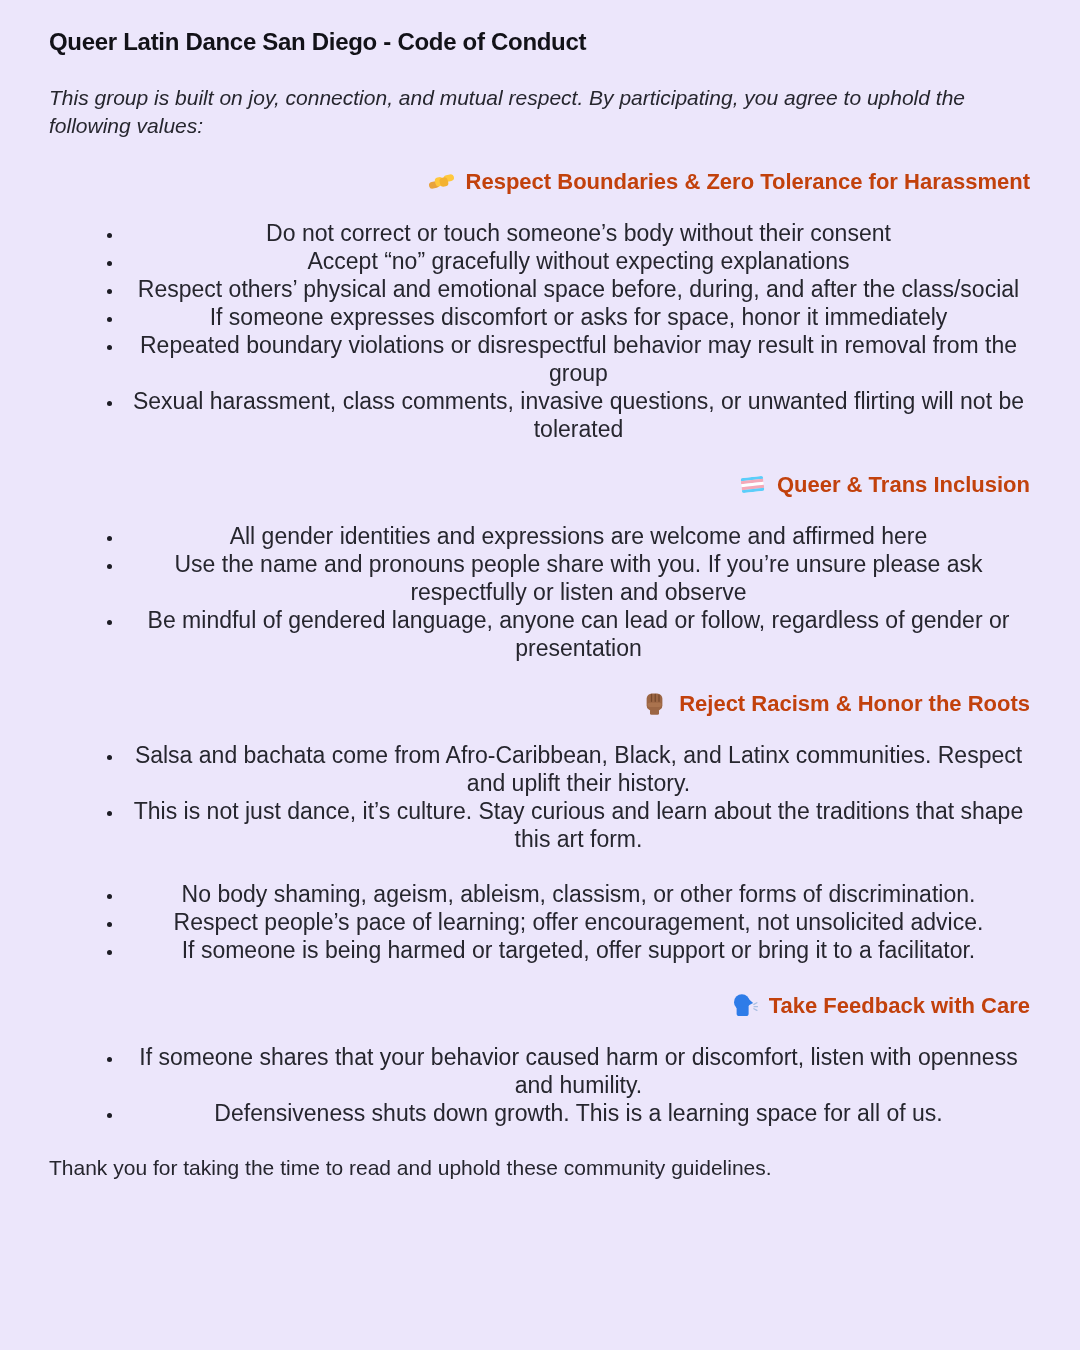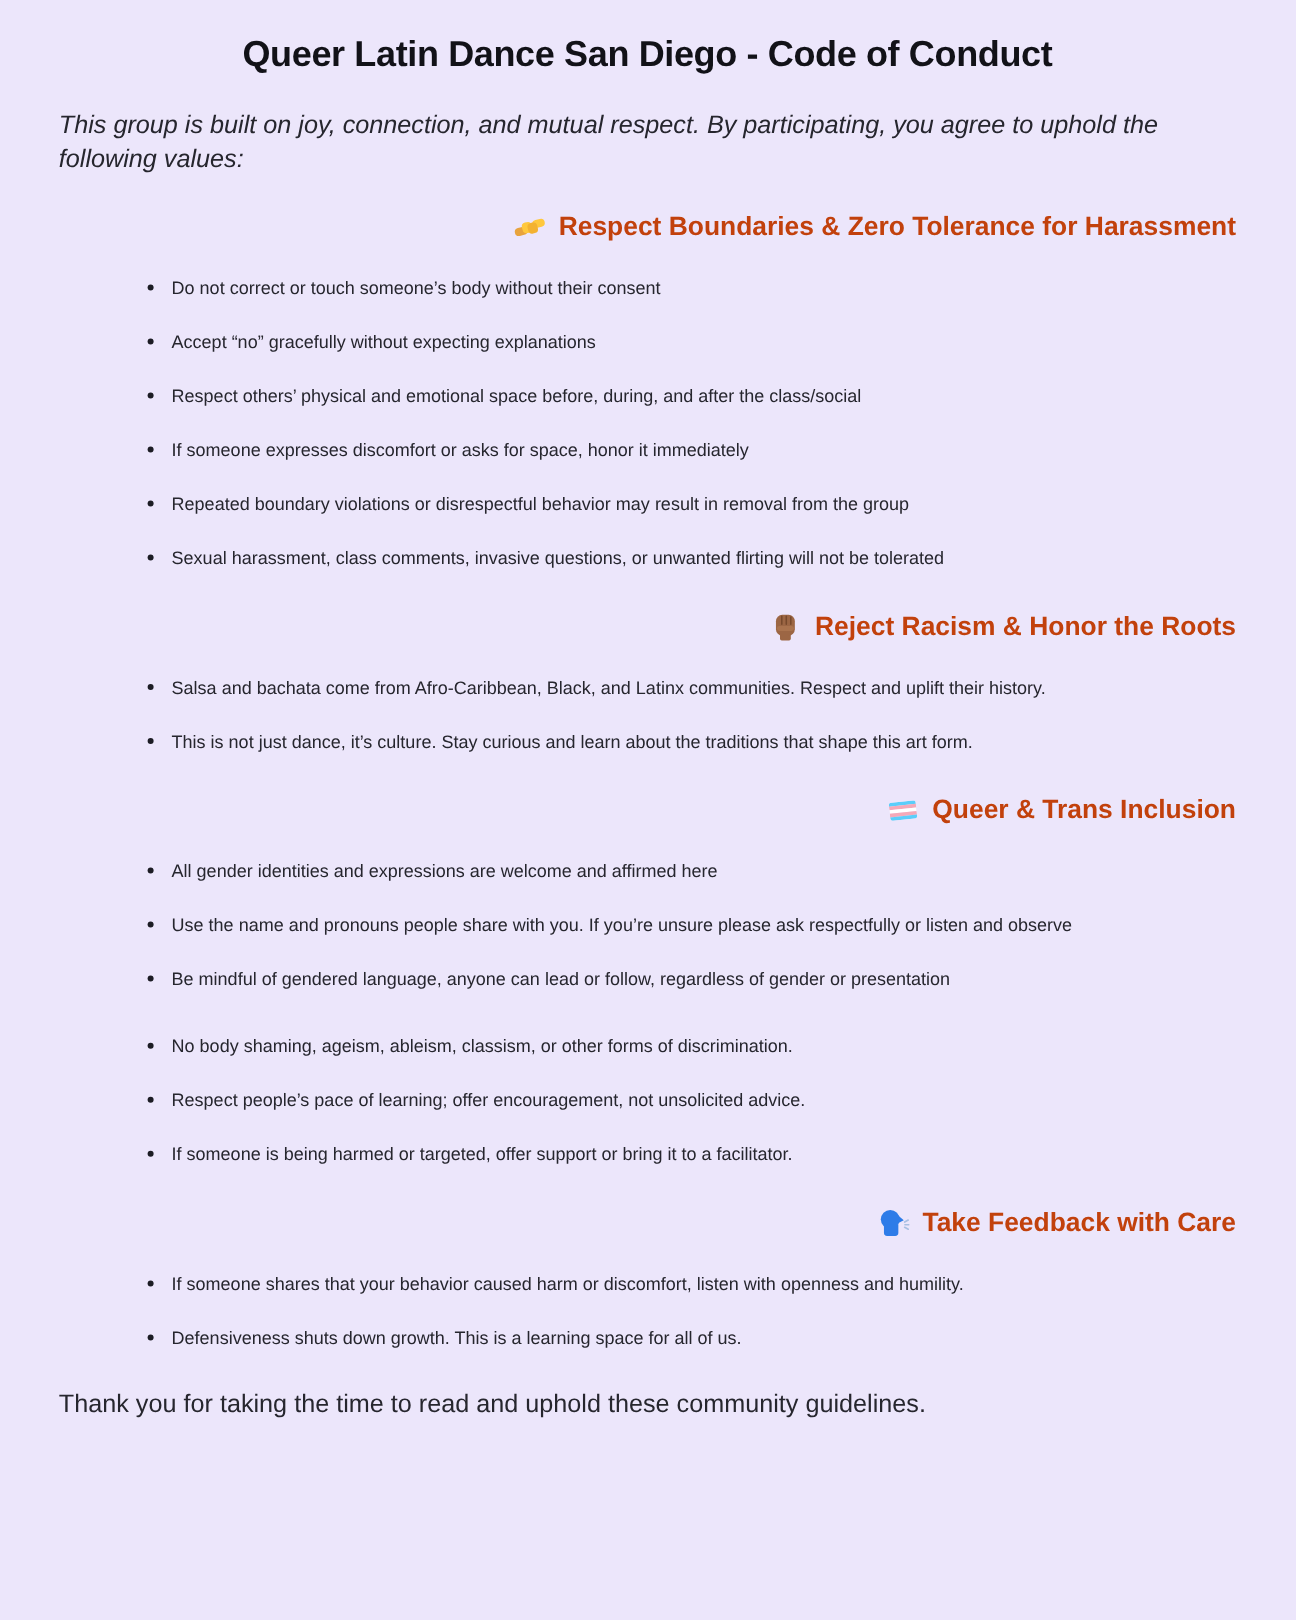--- a/index.html
+++ b/index.html
@@ -9,26 +9,25 @@
     box-sizing: border-box;
     background: #ece6fb;
     padding: 28px 50px 0 49px;
     font-family: "Liberation Sans", "DejaVu Sans", sans-serif;
     color: #26262e;
     overflow: hidden;
   }
   .doc { width: 100%; }
   h1 {
     margin: 0 0 27px 0;
-    font-size: 30px;
+    font-size: 24px;
     line-height: 1.2;
     font-weight: 700;
     letter-spacing: -0.3px;
     color: #121218;
-    text-align: center;
   }
   p.intro {
     margin: 0 0 27px 0;
     font-size: 21px;
     line-height: 28px;
     font-style: italic;
   }
   h2 {
     margin: 0 0 22px 0;
     font-size: 22px;
@@ -46,24 +45,25 @@
     margin-right: 11px;
     flex: 0 0 auto;
   }
   .emoji svg { width: 100%; height: 100%; display: block; }
   ul {
     margin: 0 0 27px 0;
     padding: 0 0 0 75px;
     list-style: disc;
   }
   li {
-    font-size: 15px;
+    font-size: 23px;
     line-height: 28px;
-    margin: 16px;
+    margin: 0;
     padding-left: 3px;
+    text-align: center;
   }
   li::marker { font-size: 17px; color: #1c1c24; }
   p.closing {
     margin: 0;
     font-size: 21px;
     line-height: 28px;
   }
 </style>
 </head>
 <body>
@@ -95,58 +95,58 @@
       <li>If someone expresses discomfort or asks for space, honor it immediately</li>
       <li>Repeated boundary violations or disrespectful behavior may result in removal from the group</li>
       <li>Sexual harassment, class comments, invasive questions, or unwanted flirting will not be tolerated</li>
     </ul>
   </section>
 
   <section>
     <h2>
       <span class="emoji">
         <svg viewBox="0 0 36 36" aria-hidden="true">
-          <rect x="12" y="25" width="12" height="8" rx="2" fill="#9c6644"></rect>
-          <rect x="7.5" y="4.5" width="21" height="23" rx="7" fill="#9c6644"></rect>
-          <path d="M14 6 v9 M19 6 v9 M24 7 v8" stroke="#77492c" stroke-width="1.7" stroke-linecap="round" fill="none"></path>
-          <rect x="8.5" y="17" width="19" height="5.5" rx="2.75" fill="#aa734e"></rect>
-        </svg>
-      </span>
-      <span>Reject Racism &amp; Honor the Roots</span>
-    </h2>
-    <ul>
-      <li>Salsa and bachata come from Afro-Caribbean, Black, and Latinx communities. Respect and uplift their history.</li>
-      <li>This is not just dance, it’s culture. Stay curious and learn about the traditions that shape this art form.</li>
-    </ul>
-  </section>
-
-  <section>
-    <h2>
-      <span class="emoji">
-        <svg viewBox="0 0 36 36" aria-hidden="true">
           <defs>
             <clipPath id="tfclip">
                 <rect x="3" y="8" width="30" height="20" rx="3"></rect>
               </clipPath>
           </defs>
           <g transform="rotate(-6 18 18)" clip-path="url(#tfclip)">
             <rect x="3" y="8" width="30" height="4" fill="#5bcefa"></rect>
             <rect x="3" y="12" width="30" height="4" fill="#f5a9b8"></rect>
             <rect x="3" y="16" width="30" height="4" fill="#ffffff"></rect>
             <rect x="3" y="20" width="30" height="4" fill="#f5a9b8"></rect>
             <rect x="3" y="24" width="30" height="4" fill="#5bcefa"></rect>
           </g>
         </svg>
       </span>
       <span>Queer &amp; Trans Inclusion</span>
     </h2>
     <ul>
       <li>All gender identities and expressions are welcome and affirmed here</li>
       <li>Use the name and pronouns people share with you. If you’re unsure please ask respectfully or listen and observe</li>
       <li>Be mindful of gendered language, anyone can lead or follow, regardless of gender or presentation</li>
+    </ul>
+  </section>
+
+  <section>
+    <h2>
+      <span class="emoji">
+        <svg viewBox="0 0 36 36" aria-hidden="true">
+          <rect x="12" y="25" width="12" height="8" rx="2" fill="#9c6644"></rect>
+          <rect x="7.5" y="4.5" width="21" height="23" rx="7" fill="#9c6644"></rect>
+          <path d="M14 6 v9 M19 6 v9 M24 7 v8" stroke="#77492c" stroke-width="1.7" stroke-linecap="round" fill="none"></path>
+          <rect x="8.5" y="17" width="19" height="5.5" rx="2.75" fill="#aa734e"></rect>
+        </svg>
+      </span>
+      <span>Reject Racism &amp; Honor the Roots</span>
+    </h2>
+    <ul>
+      <li>Salsa and bachata come from Afro-Caribbean, Black, and Latinx communities. Respect and uplift their history.</li>
+      <li>This is not just dance, it’s culture. Stay curious and learn about the traditions that shape this art form.</li>
     </ul>
   </section>
 
   <section>
     <ul>
       <li>No body shaming, ageism, ableism, classism, or other forms of discrimination.</li>
       <li>Respect people’s pace of learning; offer encouragement, not unsolicited advice.</li>
       <li>If someone is being harmed or targeted, offer support or bring it to a facilitator.</li>
     </ul>
   </section>

